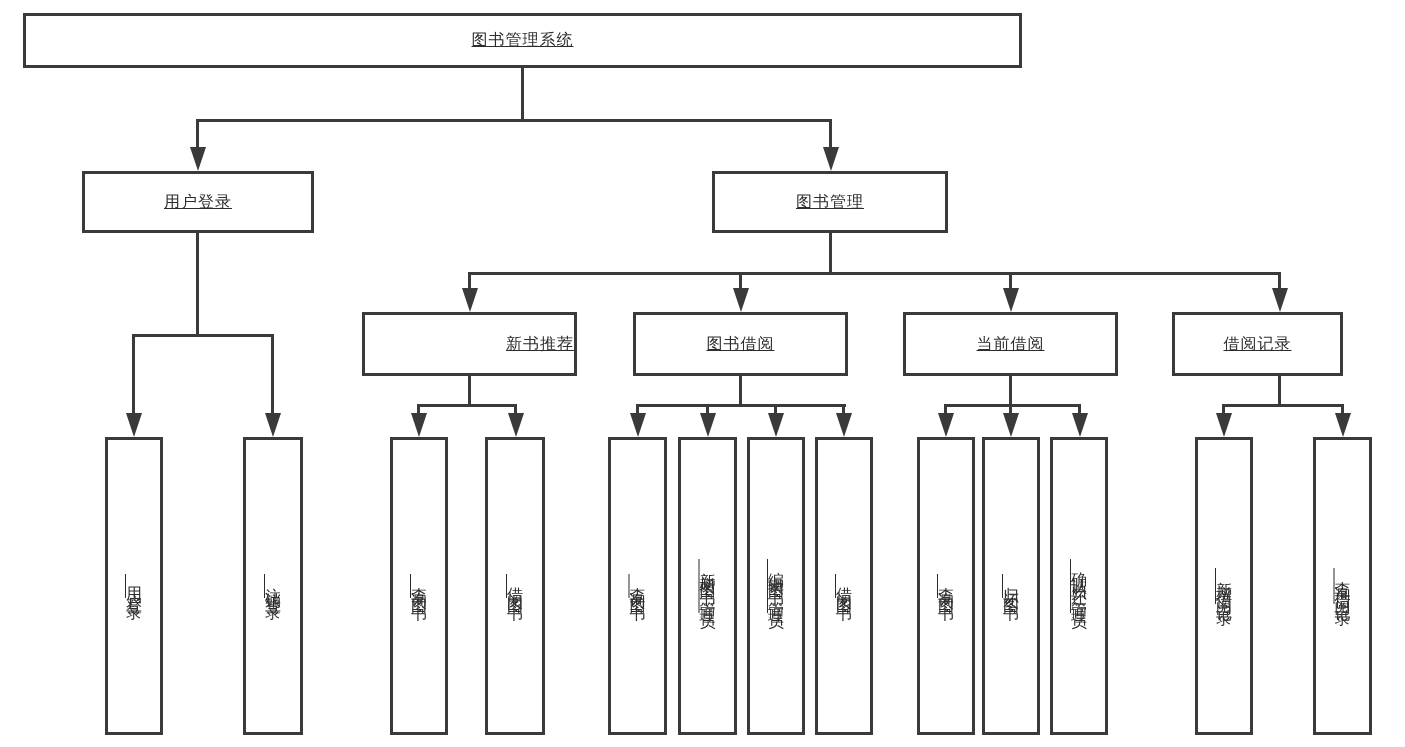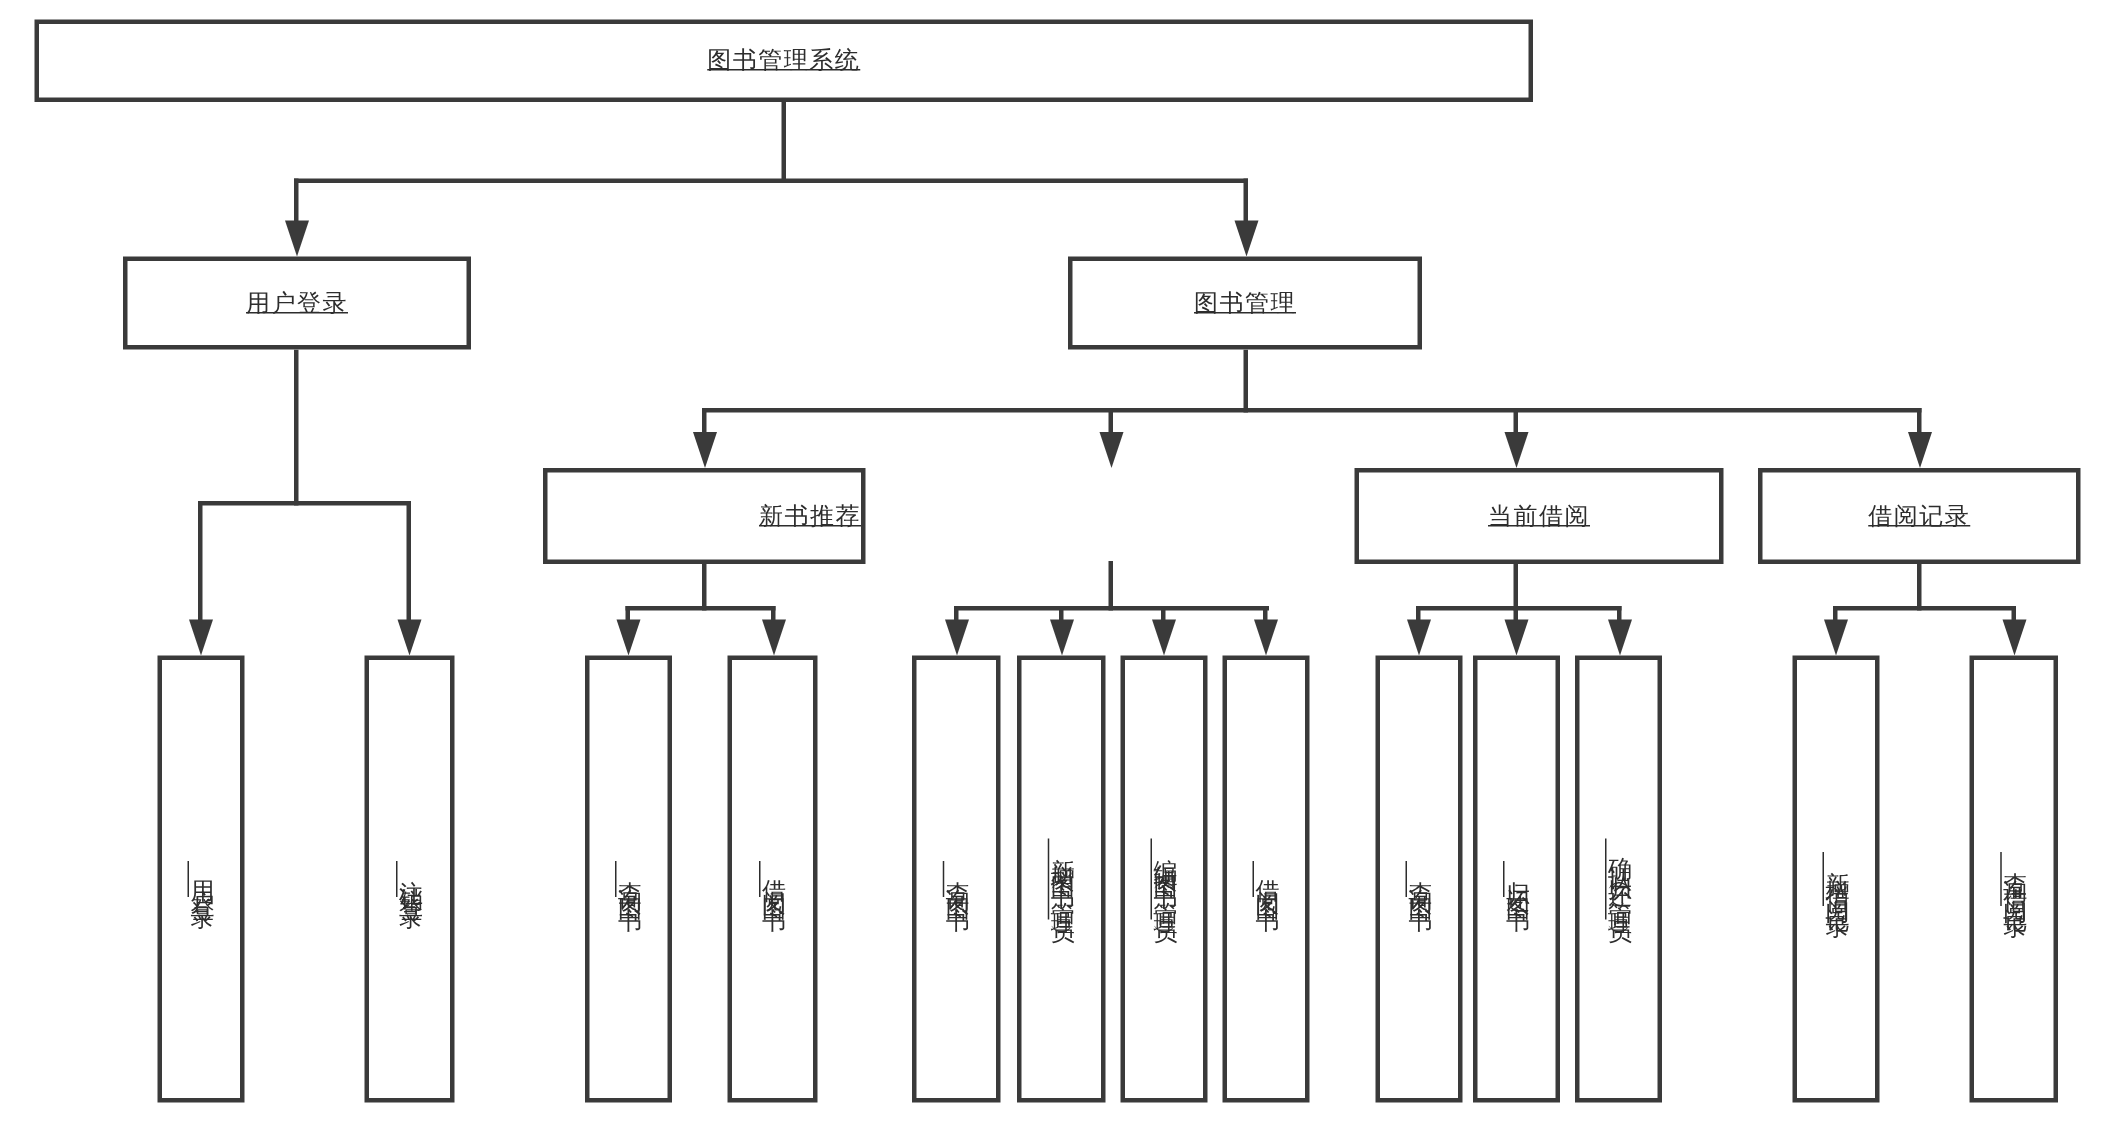--- a/index.html
+++ b/index.html
@@ -66,24 +66,27 @@
     <span>用户登录</span>
   </div>
 
   <div class="box" style="left:712px;top:171px;width:236px;height:62px;">
     <span>图书管理</span>
   </div>
 
   <div class="box" style="left:362px;top:312px;width:215px;height:64px;justify-content:flex-end;">
     <span>新书推荐</span>
   </div>
-  <div class="box" style="left:903px;top:312px;width:246px;height:64px;">
+  <div class="box" style="left:633px;top:312px;width:215px;height:64px;">
+    <span>图书借阅</span>
+  </div>
+  <div class="box" style="left:903px;top:312px;width:215px;height:64px;">
     <span>当前借阅</span>
   </div>
-  <div class="box" style="left:1172px;top:312px;width:215px;height:64px;">
+  <div class="box" style="left:1172px;top:312px;width:171px;height:64px;">
     <span>借阅记录</span>
   </div>
 
   <div class="box" style="left:105px;top:437px;width:58px;height:298px;">
     <span class="vtext">用户登录</span>
   </div>
   <div class="box" style="left:243px;top:437px;width:60px;height:298px;">
     <span class="vtext">注销登录</span>
   </div>
 

